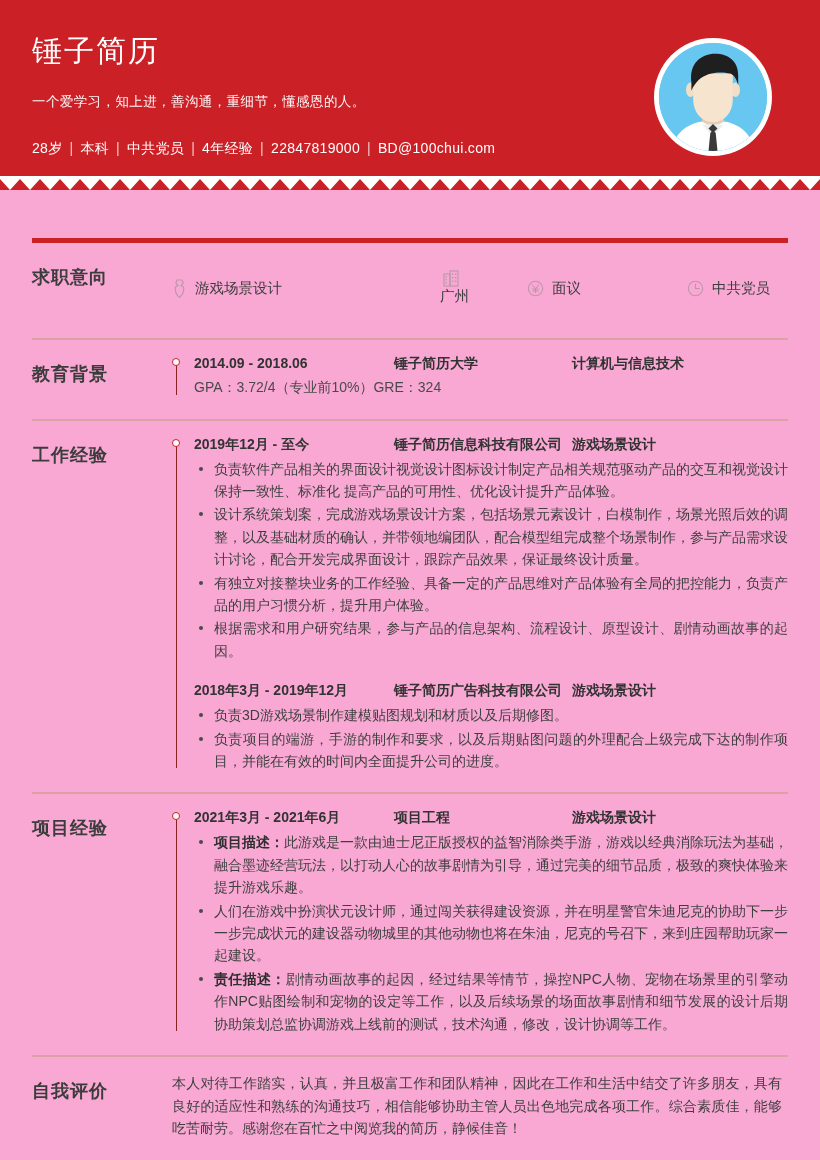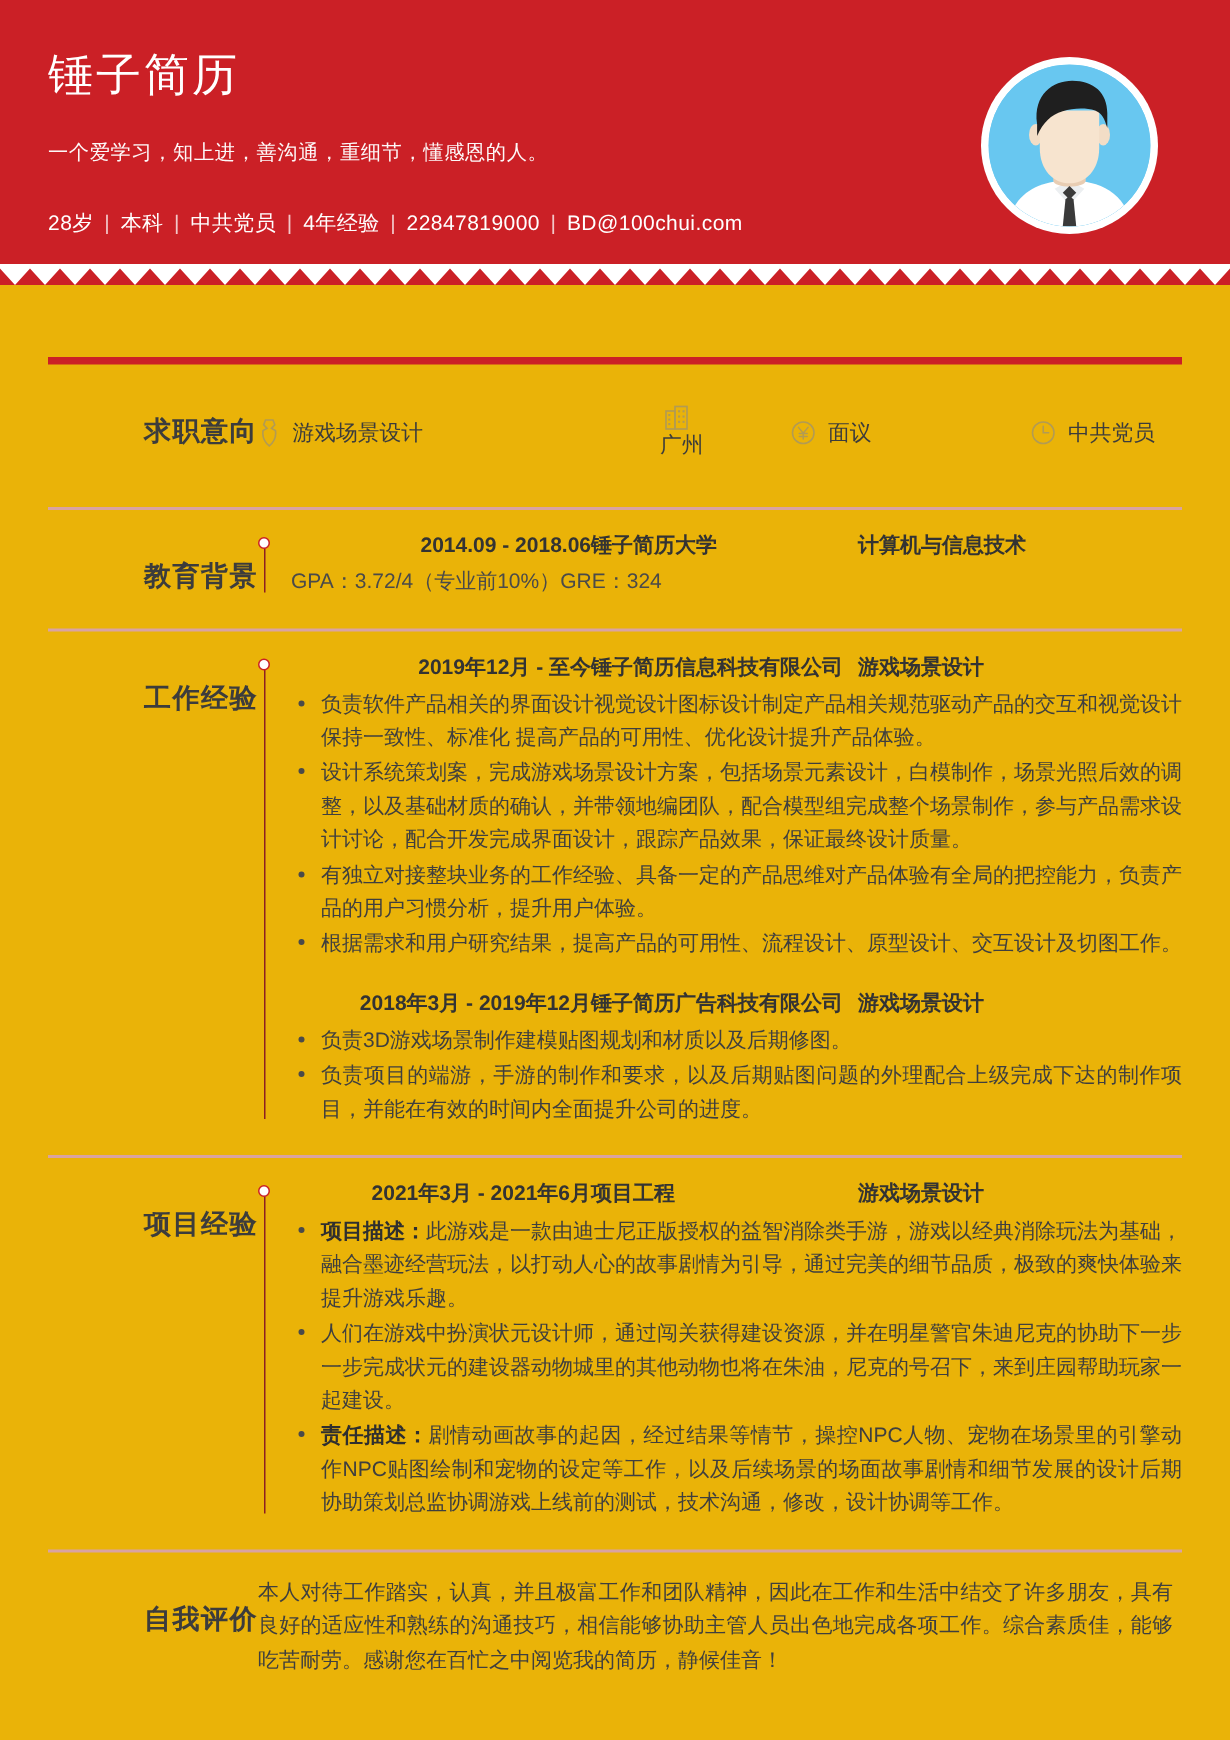--- a/index.html
+++ b/index.html
@@ -3,21 +3,21 @@
 <meta charset="utf-8">
 <style>
   * { margin:0; padding:0; box-sizing:border-box; }
   html, body { width:820px; height:1160px; }
   body {
     font-family:"Liberation Sans","DejaVu Sans",sans-serif;
     background:#ffffff;
     color:#3a3a3a;
     -webkit-font-smoothing:antialiased;
   }
-  .page { position:relative; width:820px; height:1160px; overflow:hidden; background:#eab308; }
+  .page { position:relative; width:820px; height:1160px; overflow:hidden; background:#f9a8d4; }
 
   
   .header {
     position:relative;
     height:190px;
     background:#cb2026;
     overflow:hidden;
   }
   .header-inner { position:relative; padding:34px 0 0 32px; }
   .name {
@@ -82,22 +82,21 @@
 
   .section { display:flex; position:relative; }
   .section + .section { border-top:2px solid #d9a3a3; }
   .sec-title {
     width:140px;
     flex:0 0 140px;
     font-size:18px;
     font-weight:bold;
     color:#3c3c3c;
     letter-spacing:1px;
-    padding-top:32px;
-    text-align:right;
+    padding-top:22px;
   }
   .sec-body { flex:1 1 auto; position:relative; padding:13px 0 16px 0; }
 
   
   .tl { position:relative; padding-left:22px; }
   .tl::before {
     content:"";
     position:absolute;
     left:3.5px; top:9px; bottom:4px;
     width:1.5px;
@@ -128,21 +127,21 @@
   
   .entry { margin-bottom:4px; }
   .entry-head {
     display:flex;
     font-size:14px;
     font-weight:bold;
     color:#333333;
     line-height:1.5;
     margin-bottom:3px;
   }
-  .eh-date { width:200px; flex:0 0 200px;text-align:right; }
+  .eh-date { width:200px; flex:0 0 200px; }
   .eh-org  { width:178px; flex:0 0 178px; }
   .eh-role { flex:1 1 auto; }
 
   .edu-sub {
     font-size:14px;
     color:#4a4a4a;
     line-height:1.55;
     max-width:320px;
   }
 
@@ -308,21 +307,21 @@
           <div class="entry">
             <div class="entry-head">
               <span class="eh-date">2019年12月 - 至今</span>
               <span class="eh-org">锤子简历信息科技有限公司</span>
               <span class="eh-role">游戏场景设计</span>
             </div>
             <ul class="bullets">
               <li>负责软件产品相关的界面设计视觉设计图标设计制定产品相关规范驱动产品的交互和视觉设计保持一致性、标准化 提高产品的可用性、优化设计提升产品体验。</li>
               <li>设计系统策划案，完成游戏场景设计方案，包括场景元素设计，白模制作，场景光照后效的调整，以及基础材质的确认，并带领地编团队，配合模型组完成整个场景制作，参与产品需求设计讨论，配合开发完成界面设计，跟踪产品效果，保证最终设计质量。</li>
               <li>有独立对接整块业务的工作经验、具备一定的产品思维对产品体验有全局的把控能力，负责产品的用户习惯分析，提升用户体验。</li>
-              <li>根据需求和用户研究结果，提高产品的可用性、流程设计、原型设计、交互设计及切图工作。</li>
+              <li>根据需求和用户研究结果，参与产品的信息架构、流程设计、原型设计、剧情动画故事的起因。</li>
             </ul>
           </div>
 
           <div class="entry-gap"></div>
 
           <div class="entry">
             <div class="entry-head">
               <span class="eh-date">2018年3月 - 2019年12月</span>
               <span class="eh-org">锤子简历广告科技有限公司</span>
               <span class="eh-role">游戏场景设计</span>

